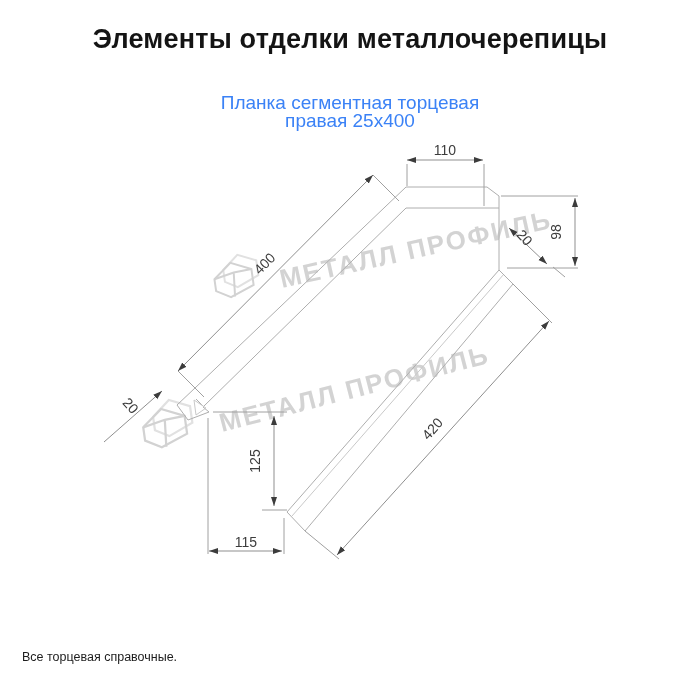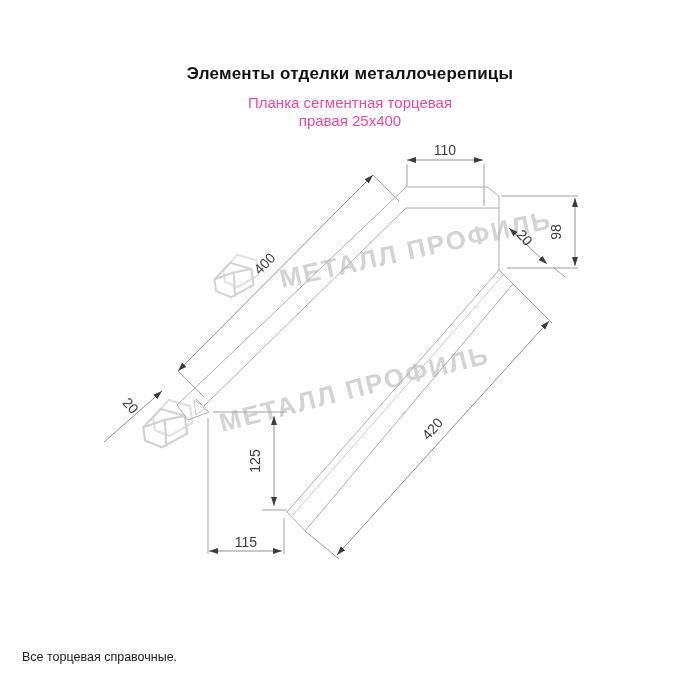--- a/index.html
+++ b/index.html
@@ -2,25 +2,25 @@
 <html><head>
 <meta charset="utf-8">
 <style>
   html,body{margin:0;padding:0;background:#ffffff;}
   #stage{
     position:relative;width:700px;height:700px;background:#ffffff;overflow:hidden;
     font-family:"Liberation Sans", sans-serif;
   }
   .page-title{
     position:absolute;left:0;top:24px;width:700px;text-align:center;
-    font-size:17px;font-weight:bold;color:#141414;letter-spacing:0.2px;margin-top:40px;
+    font-size:27px;font-weight:bold;color:#141414;letter-spacing:0.2px;
   }
   .subtitle{
     position:absolute;left:150px;top:94px;width:400px;text-align:center;
-    font-size:15px;color:#ec4899;line-height:18px;
+    font-size:19px;color:#3b82f6;line-height:18px;
   }
   .footer-notes{
     position:absolute;left:22px;top:648px;width:560px;
     font-size:12.5px;color:#1c1c1c;line-height:18px;
   }
   svg{position:absolute;left:0;top:0;}
   .part-line{stroke:#aeaeae;stroke-width:1;fill:none;}
   .part-line-faint{stroke:#c9c9c9;stroke-width:1;fill:none;}
   .ext-line{stroke:#a0a0a0;stroke-width:1;fill:none;}
   .dim-line{stroke:#8f8f8f;stroke-width:1;fill:none;}

